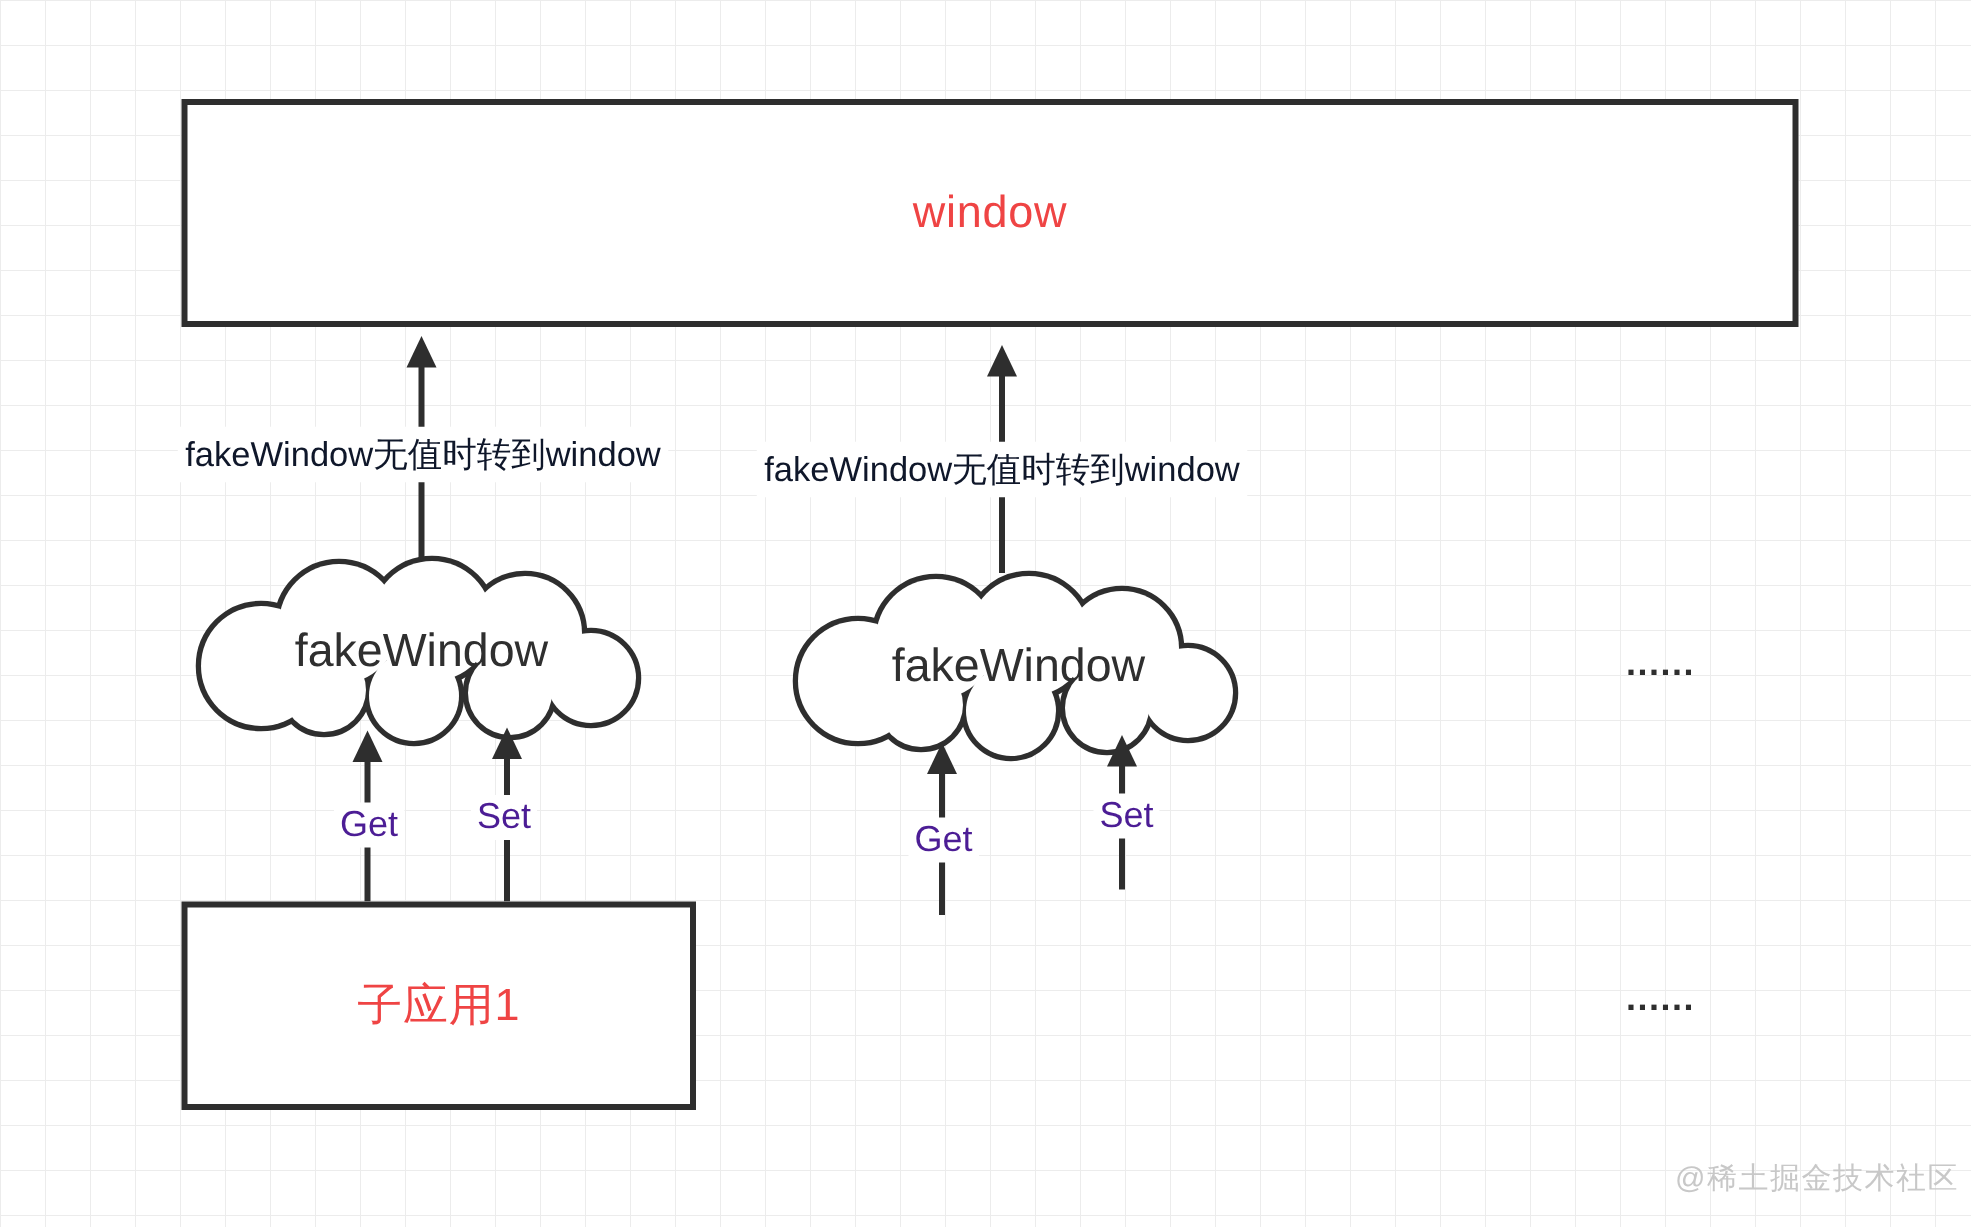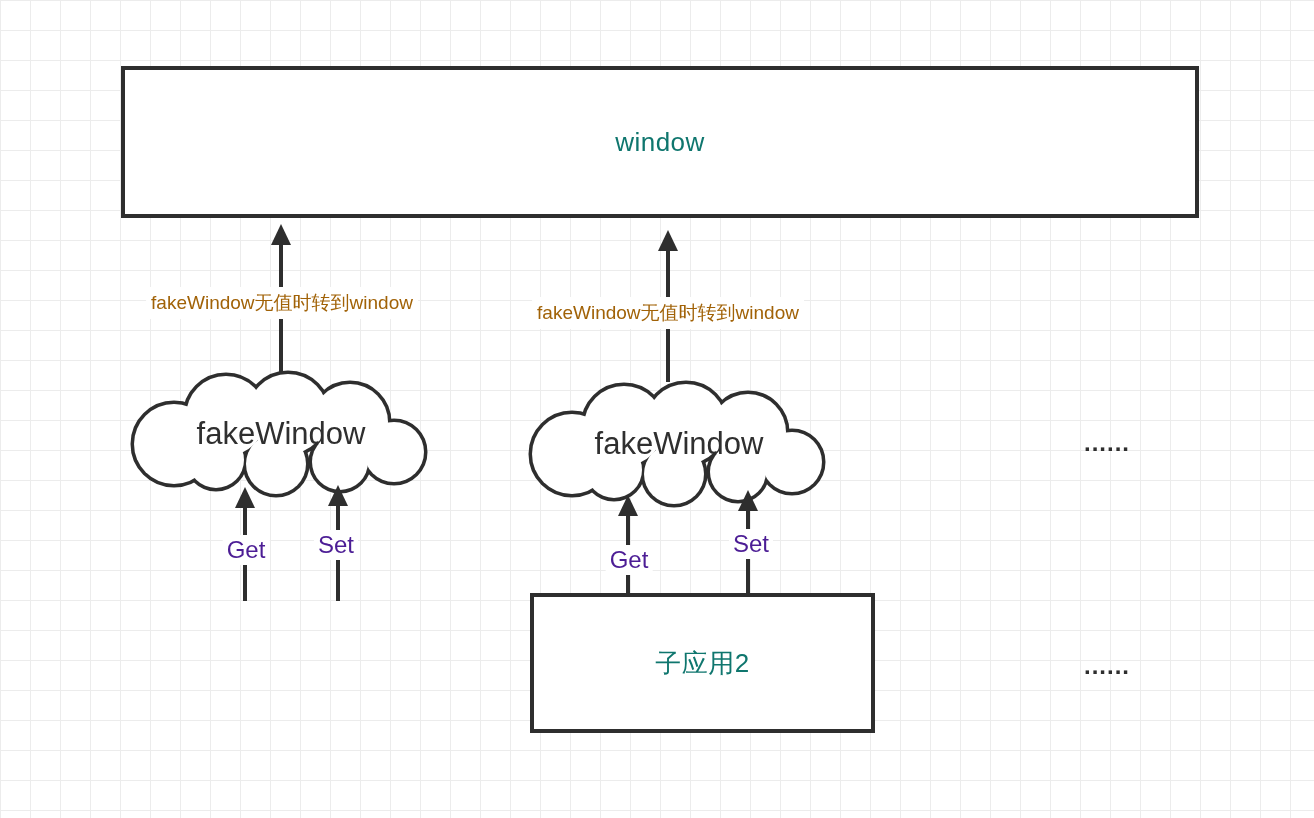--- a/index.html
+++ b/index.html
@@ -17,21 +17,21 @@
       linear-gradient(90deg, #ececec 1px, transparent 1px);
     background-size:30px 30px;
     color:#333333;
   }
   .box{
     position:absolute;
     background:#ffffff;
     border:4px solid #2e2e2e;
     display:flex;align-items:center;justify-content:center;
   }
-  .box-label{font-size:26px;color:#0f766e;letter-spacing:0.5px;}
+  .box-label{font-size:30px;color:#ef4444;letter-spacing:0.5px;}
   #window-box{left:121px;top:66px;width:1070px;height:144px;}
   #app1-box{left:121px;top:601px;width:335px;height:131px;}
   #app2-box{left:530px;top:593px;width:337px;height:132px;}
 
   .cloud{position:absolute;width:310px;height:130px;}
   #cloud1{left:126px;top:368px;}
   #cloud2{left:524px;top:378px;}
   .cloud-label{
     position:absolute;left:0;top:0;width:100%;height:100%;
     display:flex;align-items:center;justify-content:center;
@@ -40,21 +40,21 @@
 
   .vline{position:absolute;width:4px;background:#2e2e2e;}
   .ahead{
     position:absolute;width:0;height:0;
     border-left:10px solid transparent;
     border-right:10px solid transparent;
     border-bottom:21px solid #2e2e2e;
   }
   .flabel{
     position:absolute;transform:translate(-50%,-50%);
-    font-size:19px;color:#a16207;background:#ffffff;
+    font-size:23px;color:#0f172a;background:#ffffff;
     padding:3px 5px;white-space:nowrap;
   }
   #fallback-label-1{left:282px;top:303px;}
   #fallback-label-2{left:668px;top:313px;}
 
   .gs-label{
     position:absolute;transform:translate(-50%,-50%);
     font-size:24px;color:#4c1d95;background:#ffffff;
     padding:1px 4px;white-space:nowrap;
   }
@@ -150,21 +150,22 @@
   <div class="gs-label" style="left:336px;top:545px;">Set</div>
 
   <div class="ahead" style="left:618px;top:495px;"></div>
   <div class="vline" style="left:626px;top:515px;height:95px;"></div>
   <div class="gs-label" style="left:629px;top:560px;">Get</div>
 
   <div class="ahead" style="left:738px;top:490px;"></div>
   <div class="vline" style="left:746px;top:510px;height:83px;"></div>
   <div class="gs-label" style="left:751px;top:544px;">Set</div>
 
-  <div class="box" id="app2-box">
-    <span class="box-label">子应用2</span>
+  <div class="box" id="app1-box">
+    <span class="box-label">子应用1</span>
   </div>
 
   <div class="dots" id="dots-clouds">......</div>
   <div class="dots" id="dots-apps">......</div>
 
+  <div class="watermark">@稀土掘金技术社区</div>
 
 </div>
 
 </body></html>

